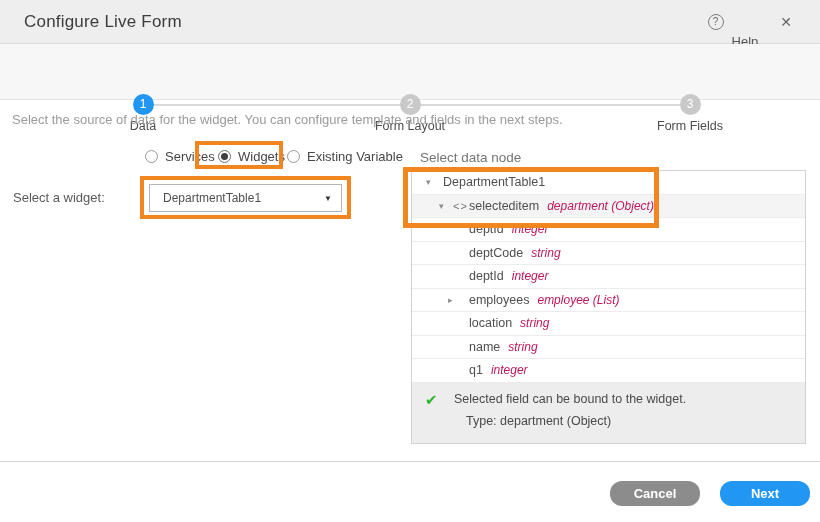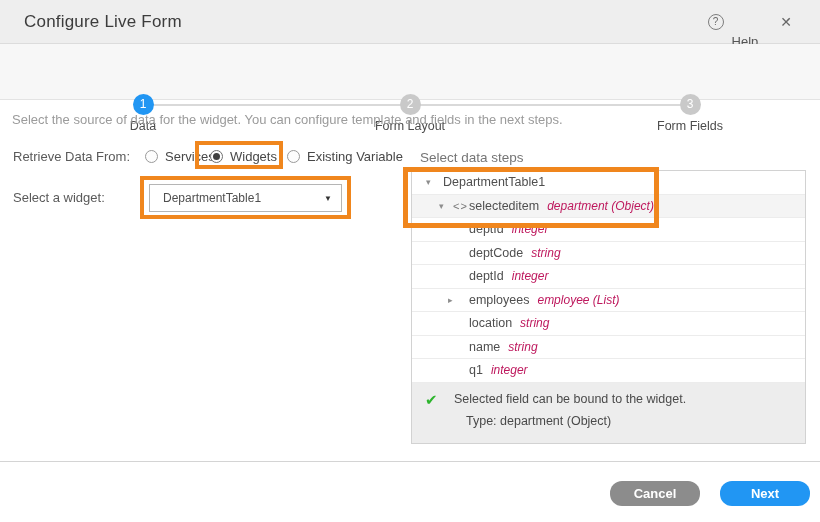--- a/index.html
+++ b/index.html
@@ -35,21 +35,21 @@
   .step-label{margin-top:4px;font-size:12.5px;color:#4c4c4c;}
 
   
   .instruction{position:absolute;left:12px;top:112px;font-size:13px;color:#9b9b9b;}
 
   .form-label{position:absolute;font-size:13px;color:#5a5a5a;}
   .lbl-retrieve{left:13px;top:149px;}
   .lbl-widget{left:13px;top:190px;}
 
   .radio-item{position:absolute;top:149px;display:flex;align-items:center;gap:7px;cursor:pointer;}
-  .radio1{left:145px}.radio2{left:210px}.radio3{left:287px}
+  .radio1{left:145px}.radio2{left:218px}.radio3{left:287px}
   .radio-circle{width:13px;height:13px;border:1px solid #9a9a9a;border-radius:50%;background:#fdfdfd;
     display:flex;align-items:center;justify-content:center;flex:0 0 auto;}
   .radio-item.selected .radio-circle{border-color:#6f6f6f;}
   .radio-dot{width:7px;height:7px;border-radius:50%;background:#3f3f3f;display:none;}
   .radio-item.selected .radio-dot{display:block;}
   .radio-label{font-size:13px;color:#474747;white-space:nowrap;}
 
   .widget-select{position:absolute;left:149px;top:184px;width:193px;height:28px;background:#fff;
     border:1px solid #b5b5b5;display:flex;align-items:center;cursor:pointer;}
   .widget-select .val{font-size:12px;color:#4f4f4f;margin-left:13px;}
@@ -118,21 +118,20 @@
         </div>
         <div class="step step3">
           <div class="step-circle">3</div>
           <div class="step-label">Form Fields</div>
         </div>
       </div>
   </div>
 
   <div class="instruction">Select the source of data for the widget. You can configure template and fields in the next steps.</div>
 
-  <div class="form-label lbl-retrieve">Retrieve Data From:</div>
   <div id="radio-group">
       <div class="radio-item radio1">
         <span class="radio-circle"></span>
         <span class="radio-label">Services</span>
       </div>
       <div class="radio-item radio2 selected">
         <span class="radio-circle">
           <span class="radio-dot"></span>
         </span>
         <span class="radio-label">Widgets</span>
@@ -142,21 +141,21 @@
         <span class="radio-label">Existing Variable</span>
       </div>
     </div>
 
   <div class="form-label lbl-widget">Select a widget:</div>
   <div class="widget-select">
     <span class="val">DepartmentTable1</span>
     <span class="sel-caret">▼</span>
   </div>
 
-  <div class="dn-heading">Select data steps</div>
+  <div class="dn-heading">Select data node</div>
   <div class="dn-panel">
     <div id="tree">
         <div class="tree-row level0">
           <span class="caret">▾</span>
           <span class="tree-lbl">DepartmentTable1</span>
         </div>
         <div class="tree-row level1 selected">
           <span class="caret">▾</span>
           <span class="code-ic">&lt; &gt;</span>
           <span class="tree-lbl">selecteditem</span>

